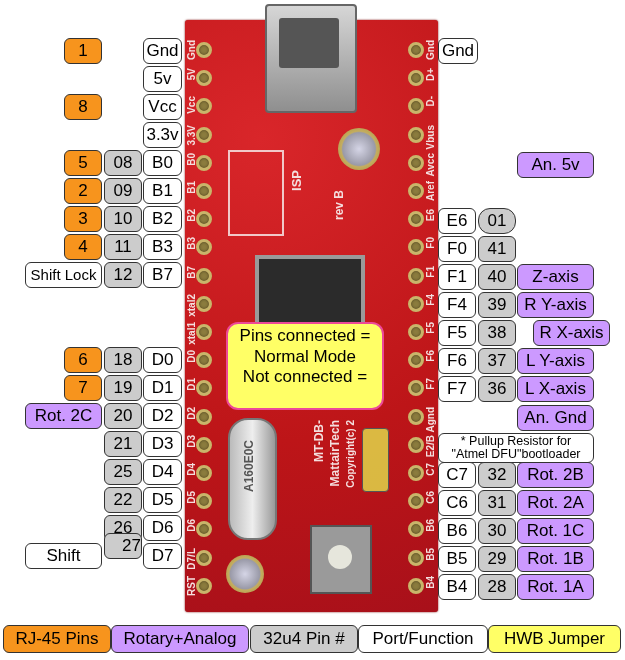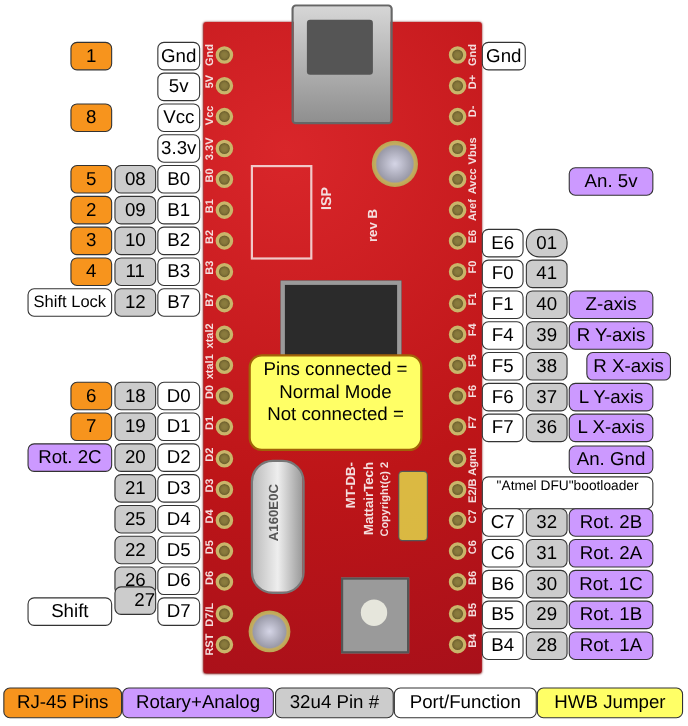--- a/index.html
+++ b/index.html
@@ -20,21 +20,21 @@
   .silk-r{position:absolute;color:#f4dede;font-size:10px;font-weight:bold;writing-mode:vertical-rl;transform:rotate(180deg);white-space:nowrap;}
   .usb{position:absolute;left:265px;top:4px;width:88px;height:105px;background:linear-gradient(#d6d6d6,#8f8f8f);border:2px solid #666;border-radius:4px;}
   .usb-inner{position:absolute;left:12px;top:12px;width:60px;height:50px;background:#555;border-radius:3px;}
   .chip{position:absolute;left:255px;top:255px;width:110px;height:110px;background:#2b2b2b;border:4px solid #9a9a9a;box-sizing:border-box;}
   .crystal{position:absolute;left:228px;top:418px;width:45px;height:118px;background:linear-gradient(90deg,#bbb,#eee,#999);border-radius:20px;border:2px solid #777;}
   .button-sw{position:absolute;left:310px;top:525px;width:58px;height:65px;background:#9a9a9a;border:2px solid #555;}
   .button-cap{position:absolute;left:16px;top:18px;width:24px;height:24px;border-radius:50%;background:#e6e6dc;}
   .hole{position:absolute;border-radius:50%;background:radial-gradient(circle,#d5d5e6 0,#9a9aa8 55%,#c4ad5e 60%,#a38a3c 100%);}
   .isp-box{position:absolute;left:228px;top:150px;width:52px;height:82px;border:2px solid #f1c8c8;}
   .hwb{position:absolute;left:362px;top:428px;width:25px;height:62px;background:rgba(230,240,80,0.75);border:1px solid #555;border-radius:4px;}
-  .callout{position:absolute;left:226px;top:322px;width:158px;height:88px;background:#ffff66;border:2px solid #a16207;border-radius:12px;box-sizing:border-box;text-align:center;font-size:17px;line-height:20.5px;padding-top:2px;color:#000;}
+  .callout{position:absolute;left:226px;top:322px;width:158px;height:88px;background:#ffff66;border:2px solid #ec4899;border-radius:12px;box-sizing:border-box;text-align:center;font-size:17px;line-height:20.5px;padding-top:2px;color:#000;}
   .board-text{position:absolute;color:#f4dede;font-weight:bold;font-size:11px;writing-mode:vertical-rl;transform:rotate(180deg);white-space:nowrap;}
 </style>
 </head>
 <body>
 
 <div class="board"></div>
 <div class="usb">
     <div class="usb-inner"></div>
   </div>
 <div class="hole" style="left:338px;top:128px;width:42px;height:42px;"></div>
@@ -198,20 +198,21 @@
     <div class="lbl purple" style="left: 517px; top: 320px; width: 77px; margin-left: 16px;">R X-axis</div>
     <div class="lbl white" style="left: 438px; top: 348px; width: 38px;">F6</div>
     <div class="lbl gray" style="left: 478px; top: 348px; width: 38px;">37</div>
     <div class="lbl purple" style="left: 517px; top: 348px; width: 77px;">L Y-axis</div>
     <div class="lbl white" style="left: 438px; top: 376px; width: 38px;">F7</div>
     <div class="lbl gray" style="left: 478px; top: 376px; width: 38px;">36</div>
     <div class="lbl purple" style="left: 517px; top: 376px; width: 77px;">L X-axis</div>
   </div>
 <div class="lbl purple" style="left:517px;top:405px;width:77px;">An. Gnd</div>
 <div class="lbl white note" style="left:438px;top:433px;width:156px;">
+  <div>* Pullup Resistor for</div>
   <div>"Atmel DFU"bootloader</div>
 </div>
 <div id="right-labels2">
     <div class="lbl white" style="left: 438px; top: 462px; width: 38px;">C7</div>
     <div class="lbl gray" style="left: 478px; top: 462px; width: 38px;">32</div>
     <div class="lbl purple" style="left: 517px; top: 462px; width: 77px;">Rot. 2B</div>
     <div class="lbl white" style="left: 438px; top: 490px; width: 38px;">C6</div>
     <div class="lbl gray" style="left: 478px; top: 490px; width: 38px;">31</div>
     <div class="lbl purple" style="left: 517px; top: 490px; width: 77px;">Rot. 2A</div>
     <div class="lbl white" style="left: 438px; top: 518px; width: 38px;">B6</div>

